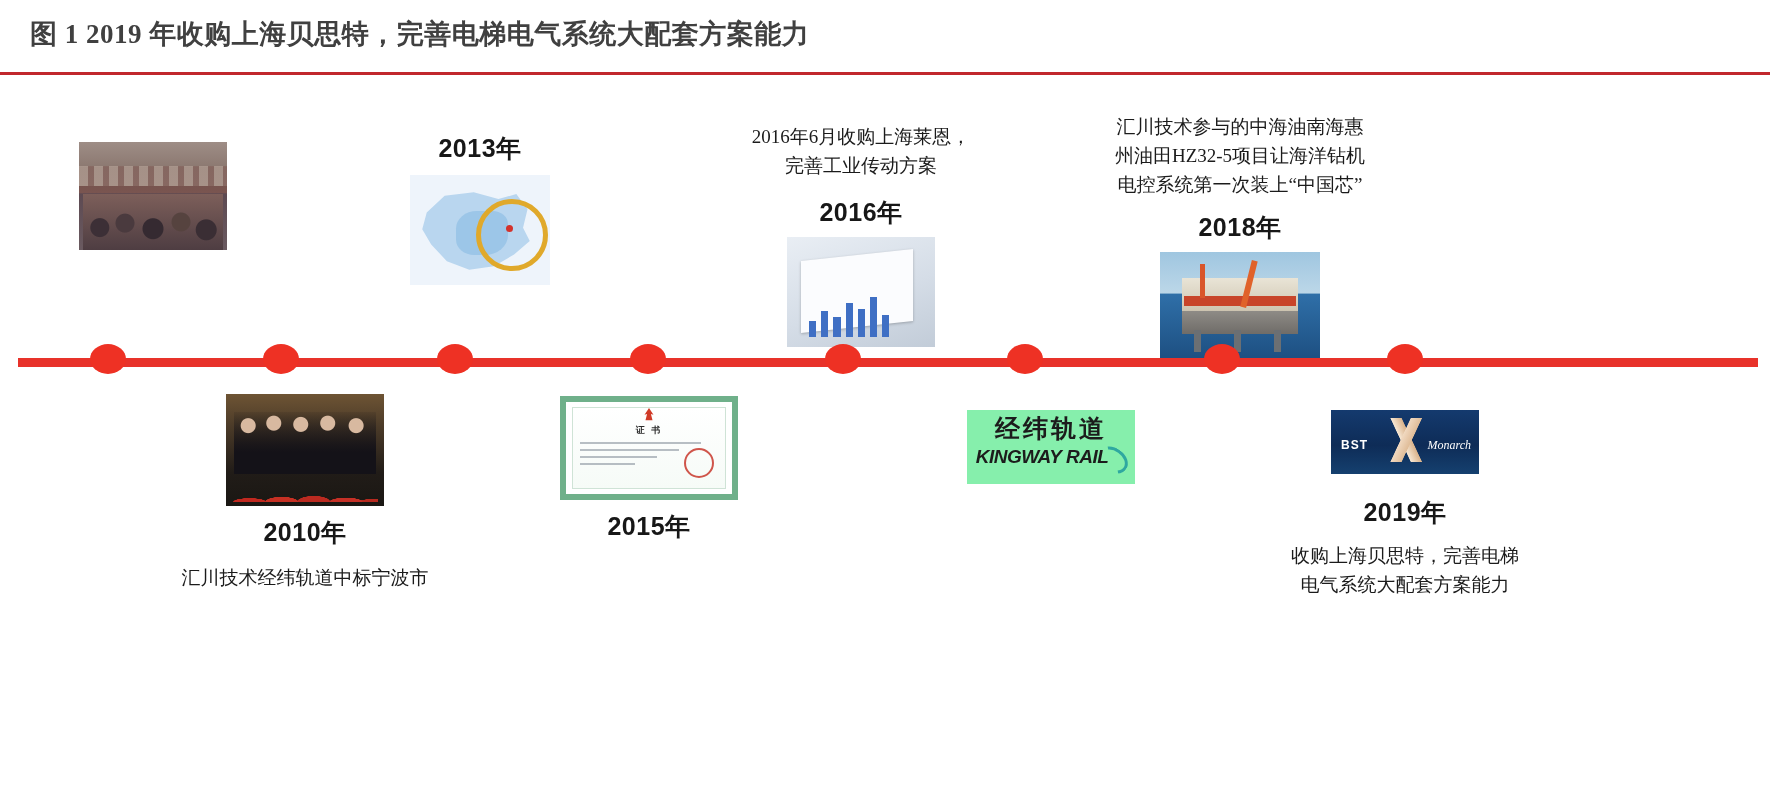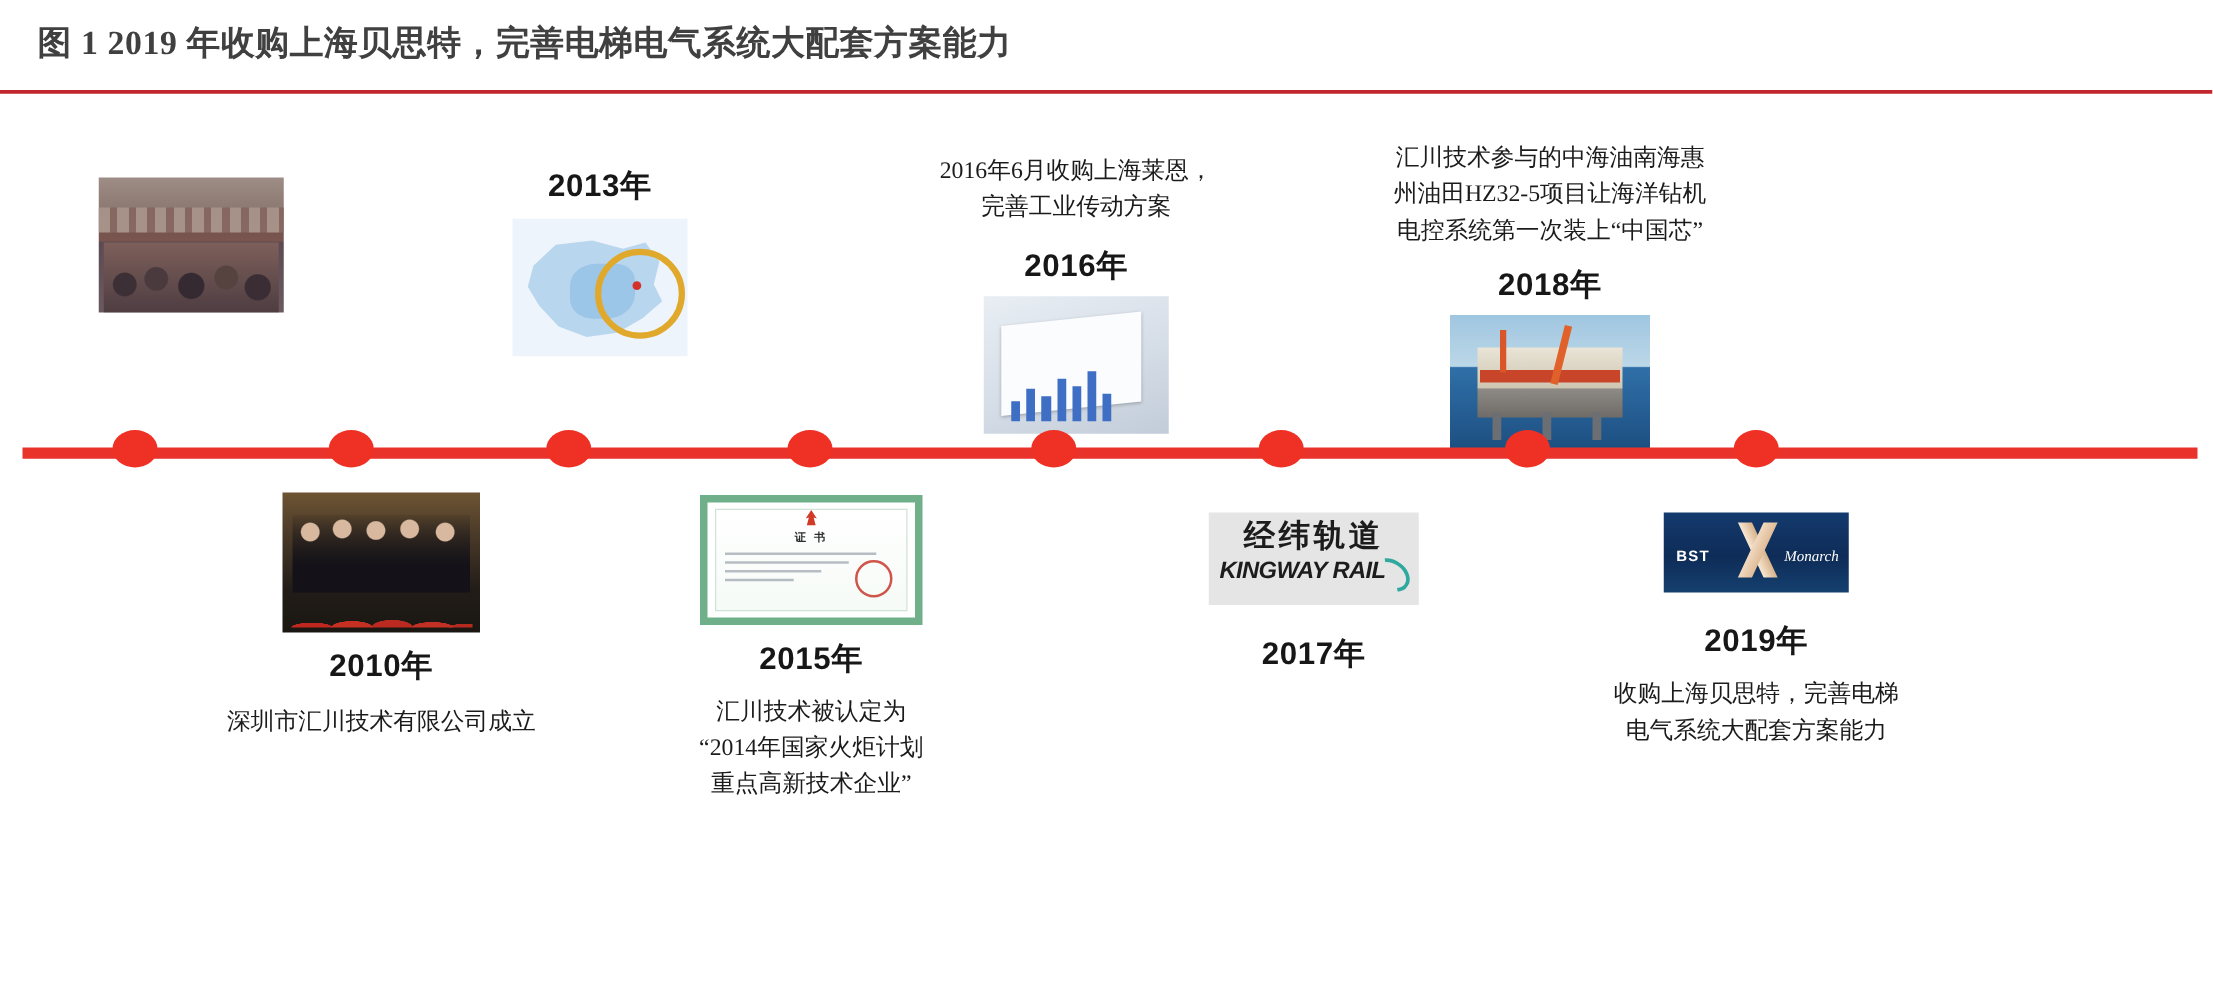--- a/index.html
+++ b/index.html
@@ -190,21 +190,21 @@
   .ph-2015 .lines i{
     display:block;height:2px;background:#9aa3ab;margin-bottom:5px;opacity:.7;
   }
   .ph-2015 .seal{
     position:absolute;right:18px;bottom:16px;width:26px;height:26px;
     border:2px solid #c8372c;border-radius:50%;opacity:.85;
   }
 
   
   .logo-2017{
-    width:168px;height:74px;background:#e5e5e5;position:relative;
+    width:168px;height:74px;background:#86efac;position:relative;
   }
   .logo-2017 .cn{
     position:absolute;left:0;right:0;top:2px;text-align:center;
     font-family:"Liberation Sans","DejaVu Sans",sans-serif;
     font-size:25px;font-weight:700;color:#1c1c1c;letter-spacing:3px;
   }
   .logo-2017 .en{
     position:absolute;left:0;right:18px;top:36px;text-align:center;
     font-family:"Liberation Sans","DejaVu Sans",sans-serif;
     font-size:19px;font-weight:700;font-style:italic;color:#1c1c1c;
@@ -305,49 +305,45 @@
 <span class="node" style="left:1025px"></span>
 <span class="node" style="left:1222px"></span>
 <span class="node" style="left:1405px"></span>
 
 <div class="item" style="left:160px;top:394px;width:290px;">
   <div class="thumb ph-2010">
     <span class="suits"></span>
     <span class="reds"></span>
   </div>
   <div class="yr" style="margin-top:10px;">2010年</div>
-  <div class="desc" style="margin-top:14px;">深圳市汇川技术有限公司成立</div>
+  <div class="desc" style="margin-top:14px;">汇川技术经纬轨道中标宁波市</div>
 </div>
 
 <div class="item" style="left:520px;top:396px;width:258px;">
   <div class="thumb ph-2015">
     <span class="inner"></span>
     <span class="flame"></span>
     <span class="hdr">证 书</span>
     <span class="lines">
       <i style="width:88%"></i>
         <i style="width:72%"></i>
         <i style="width:56%"></i>
         <i style="width:40%"></i>
     </span>
     <span class="seal"></span>
   </div>
   <div class="yr" style="margin-top:10px;">2015年</div>
-  <div class="desc" style="margin-top:12px;">汇川技术被认定为
-“2014年国家火炬计划
-重点高新技术企业”</div>
 </div>
 
 <div class="item" style="left:905px;top:410px;width:292px;">
   <div class="thumb logo-2017">
     <span class="cn">经纬轨道</span>
     <span class="en">KINGWAY RAIL</span>
     <span class="swoosh"></span>
   </div>
-  <div class="yr" style="margin-top:22px;">2017年</div>
 </div>
 
 <div class="item" style="left:1272px;top:410px;width:266px;">
   <div class="thumb logo-2019">
     <span class="hand"></span>
     <span class="lt">BST</span>
     <span class="rt">Monarch</span>
   </div>
   <div class="yr" style="margin-top:22px;">2019年</div>
   <div class="desc" style="margin-top:12px;">收购上海贝思特，完善电梯

